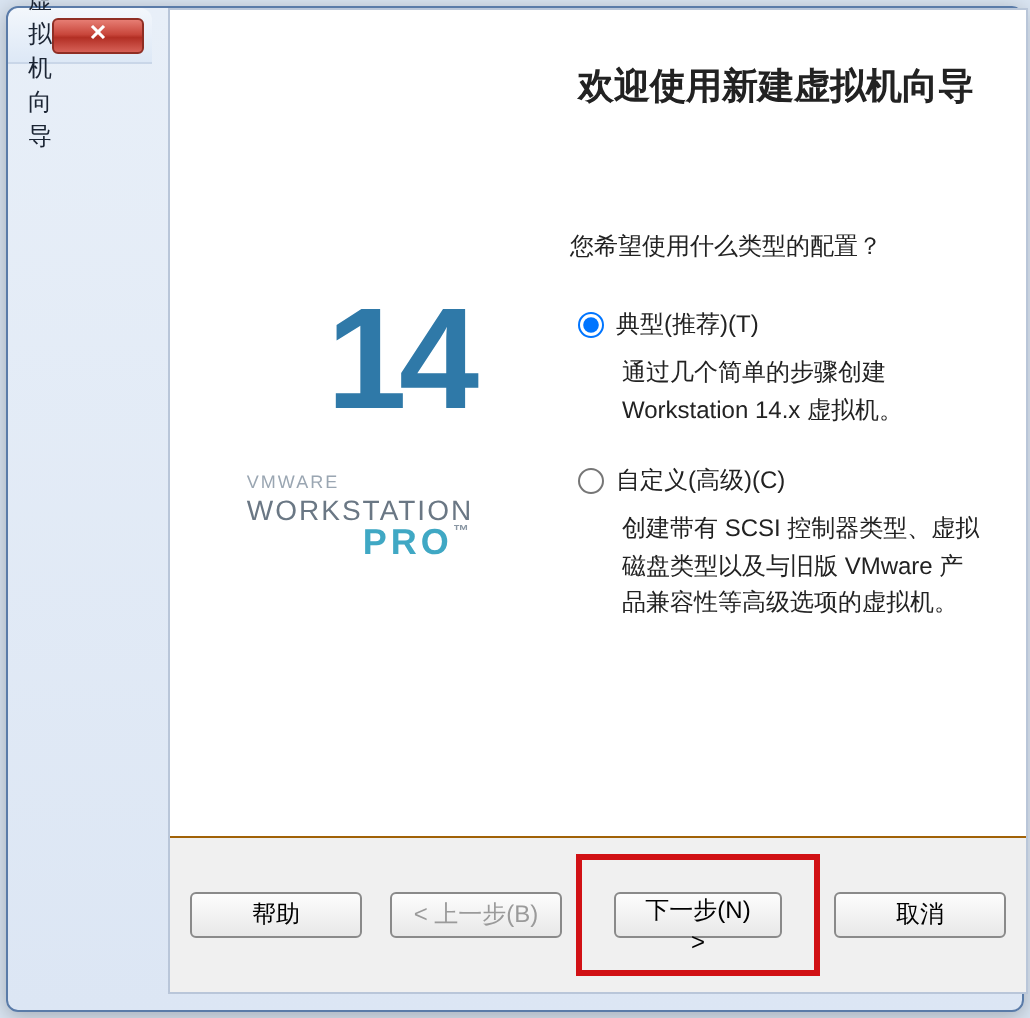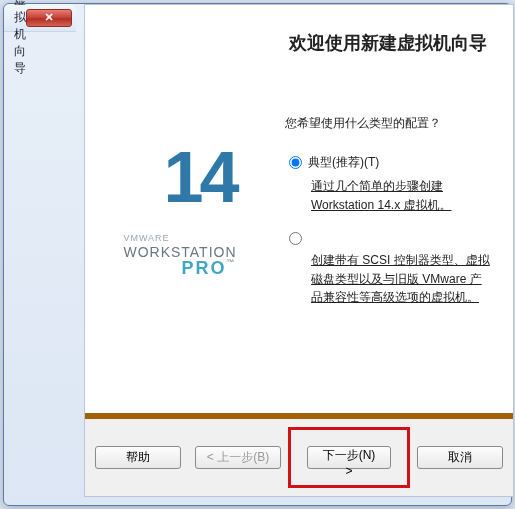--- a/index.html
+++ b/index.html
@@ -130,24 +130,23 @@
   }
   .option input[type=radio] {
     width: 13px; height: 13px;
   }
   .option-label { font-size: 12px; }
   .option-desc {
     margin-left: 22px;
     font-size: 12px;
     color: #222;
     line-height: 1.55;
-    text-decoration: underline;
   }
   .button-bar {
-    border-top: 6px solid #a16207;
+    border-top: 1px solid #a16207;
     background: #f0f0f0;
     padding: 8px 10px;
     display: flex;
     align-items: center;
     gap: 7px;
   }
   .spacer { flex: 1; }
   .btn {
     min-width: 86px;
     height: 23px;
@@ -206,20 +205,21 @@
           <label class="option-row">
             <input type="radio" name="cfg" checked="" style="">
             <span class="option-label">典型(推荐)(T)</span>
           </label>
           <div class="option-desc">通过几个简单的步骤创建 Workstation 14.x 虚拟机。</div>
         </div>
 
         <div class="option">
           <label class="option-row">
             <input type="radio" name="cfg" style="">
+            <span class="option-label">自定义(高级)(C)</span>
           </label>
           <div class="option-desc">创建带有 SCSI 控制器类型、虚拟磁盘类型以及与旧版 VMware 产品兼容性等高级选项的虚拟机。</div>
         </div>
       </div>
 
     </div>
 
     <div class="button-bar">
       <button class="btn">帮助</button>
       <div class="spacer"></div>

